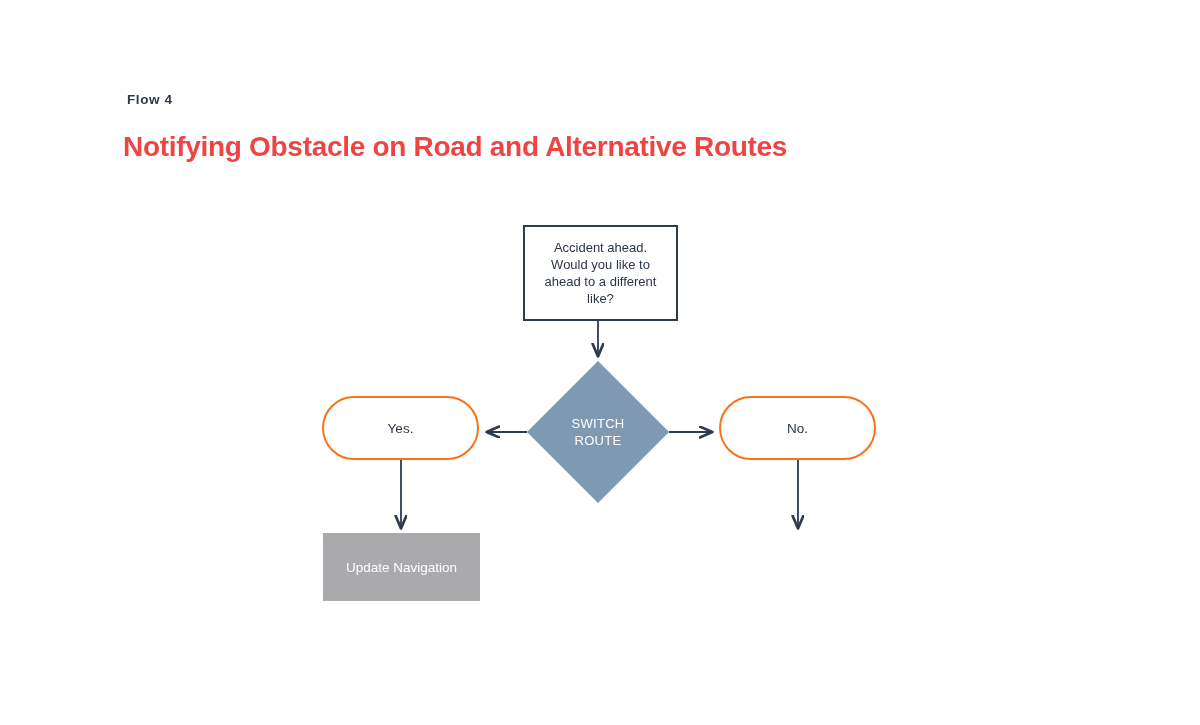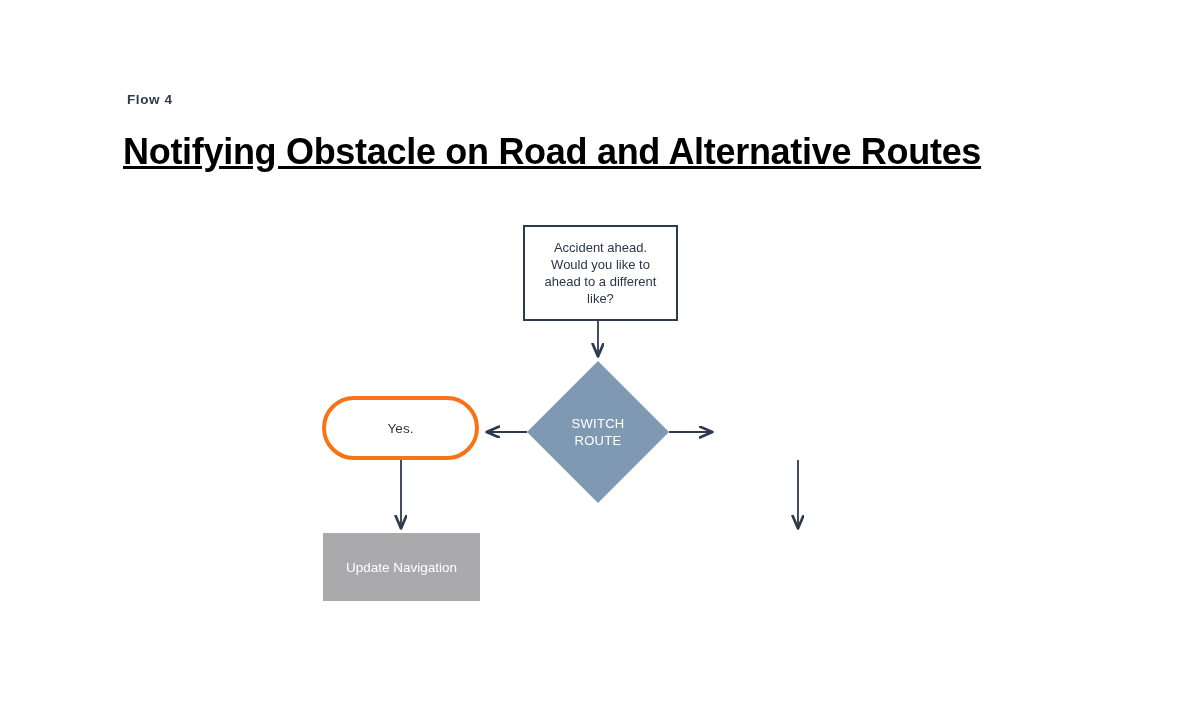--- a/index.html
+++ b/index.html
@@ -22,28 +22,27 @@
   }
   .eyebrow {
     font-size: 13.5px;
     font-weight: bold;
     color: #2e3a4d;
     letter-spacing: 0.6px;
     margin: 0 0 22px 4px;
     line-height: 1.2;
   }
   .title {
-    font-size: 36px;
+    font-size: 28px;
     font-weight: bold;
-    color: #000000;
+    color: #ef4444;
     letter-spacing: -0.3px;
     margin: 0;
     line-height: 1.2;
     white-space: nowrap;
-    text-decoration: underline;
   }
 
   .canvas {
     position: absolute;
     left: 0;
     top: 0;
     width: 1200px;
     height: 725px;
   }
   .svg-layer {
@@ -85,21 +84,21 @@
     font-size: 13px;
     line-height: 17px;
     letter-spacing: 0.3px;
     pointer-events: none;
   }
 
   .pill {
     top: 396px;
     width: 157px;
     height: 64px;
-    border: 4px solid #f97316;
+    border: 2px solid #f97316;
     border-radius: 32px;
     background: #ffffff;
     color: #2b3648;
     font-size: 13.5px;
   }
   .pill-yes { left: 322px; }
   .pill-no  { left: 719px; }
 
   .action-box {
     top: 533px;
@@ -155,19 +154,22 @@
     <div>
       <span>SWITCH</span><br>
       <span>ROUTE</span>
     </div>
   </div>
 
   <div class="node pill pill-yes">
     <span>Yes.</span>
   </div>
 
+  <div class="node pill pill-no">
+    <span>No.</span>
+  </div>
 
   <div class="node action-box action-left">
     <span>Update Navigation</span>
   </div>
 
 
 </div>
 
 </body></html>

